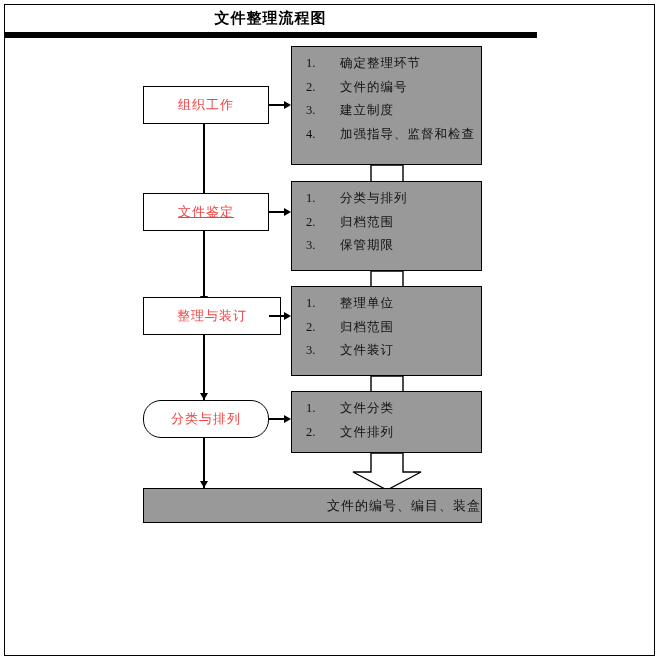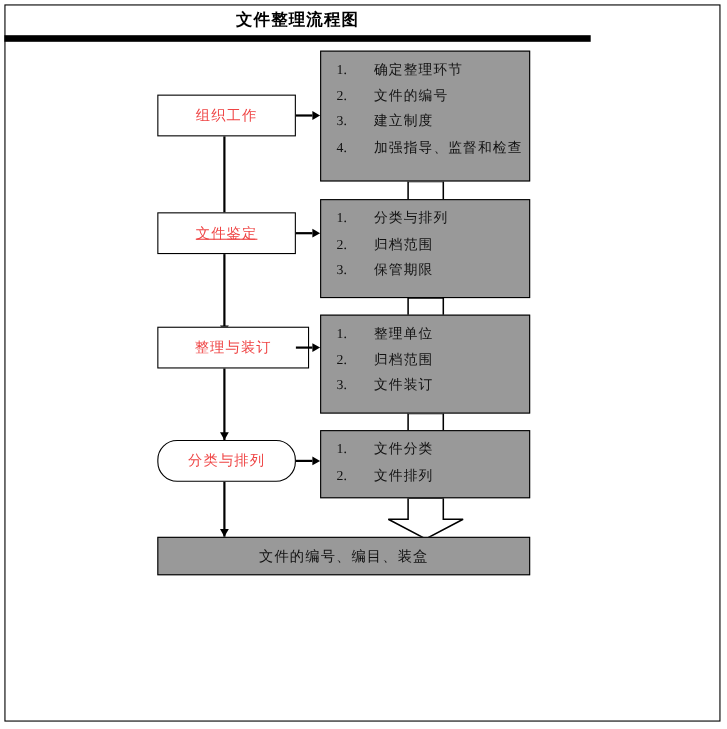--- a/index.html
+++ b/index.html
@@ -104,21 +104,21 @@
   }
 
   
   .final-box {
     position: absolute;
     box-sizing: border-box;
     border: 1px solid #000000;
     background: #999999;
     display: flex;
     align-items: center;
-    justify-content: center;
+    justify-content: flex-end;
     font-size: 13px;
     letter-spacing: 1px;
     color: #111111;
   }
 
   
   .vline {
     position: absolute;
     width: 2px;
     background: #000000;

